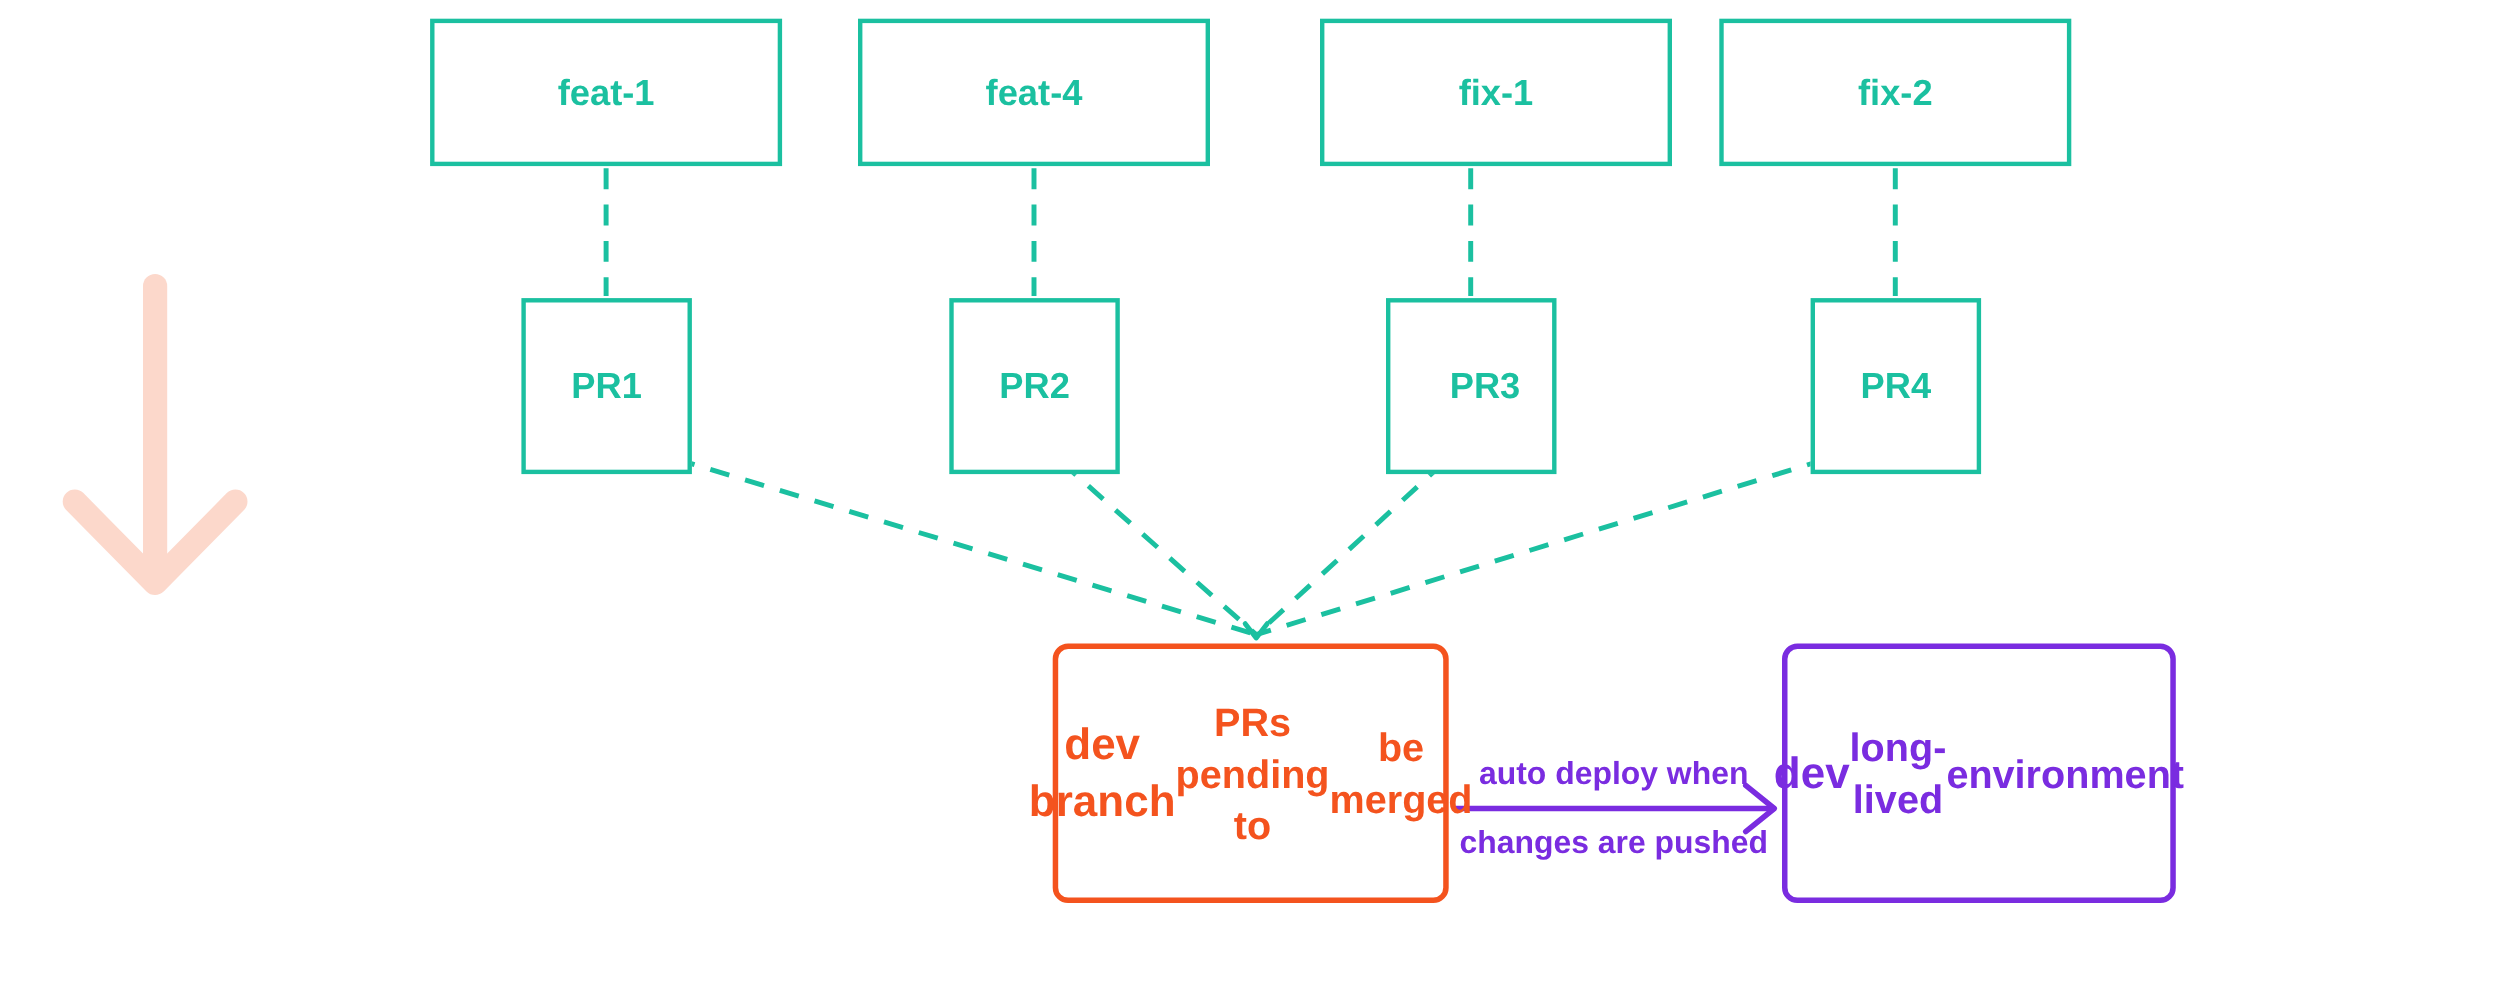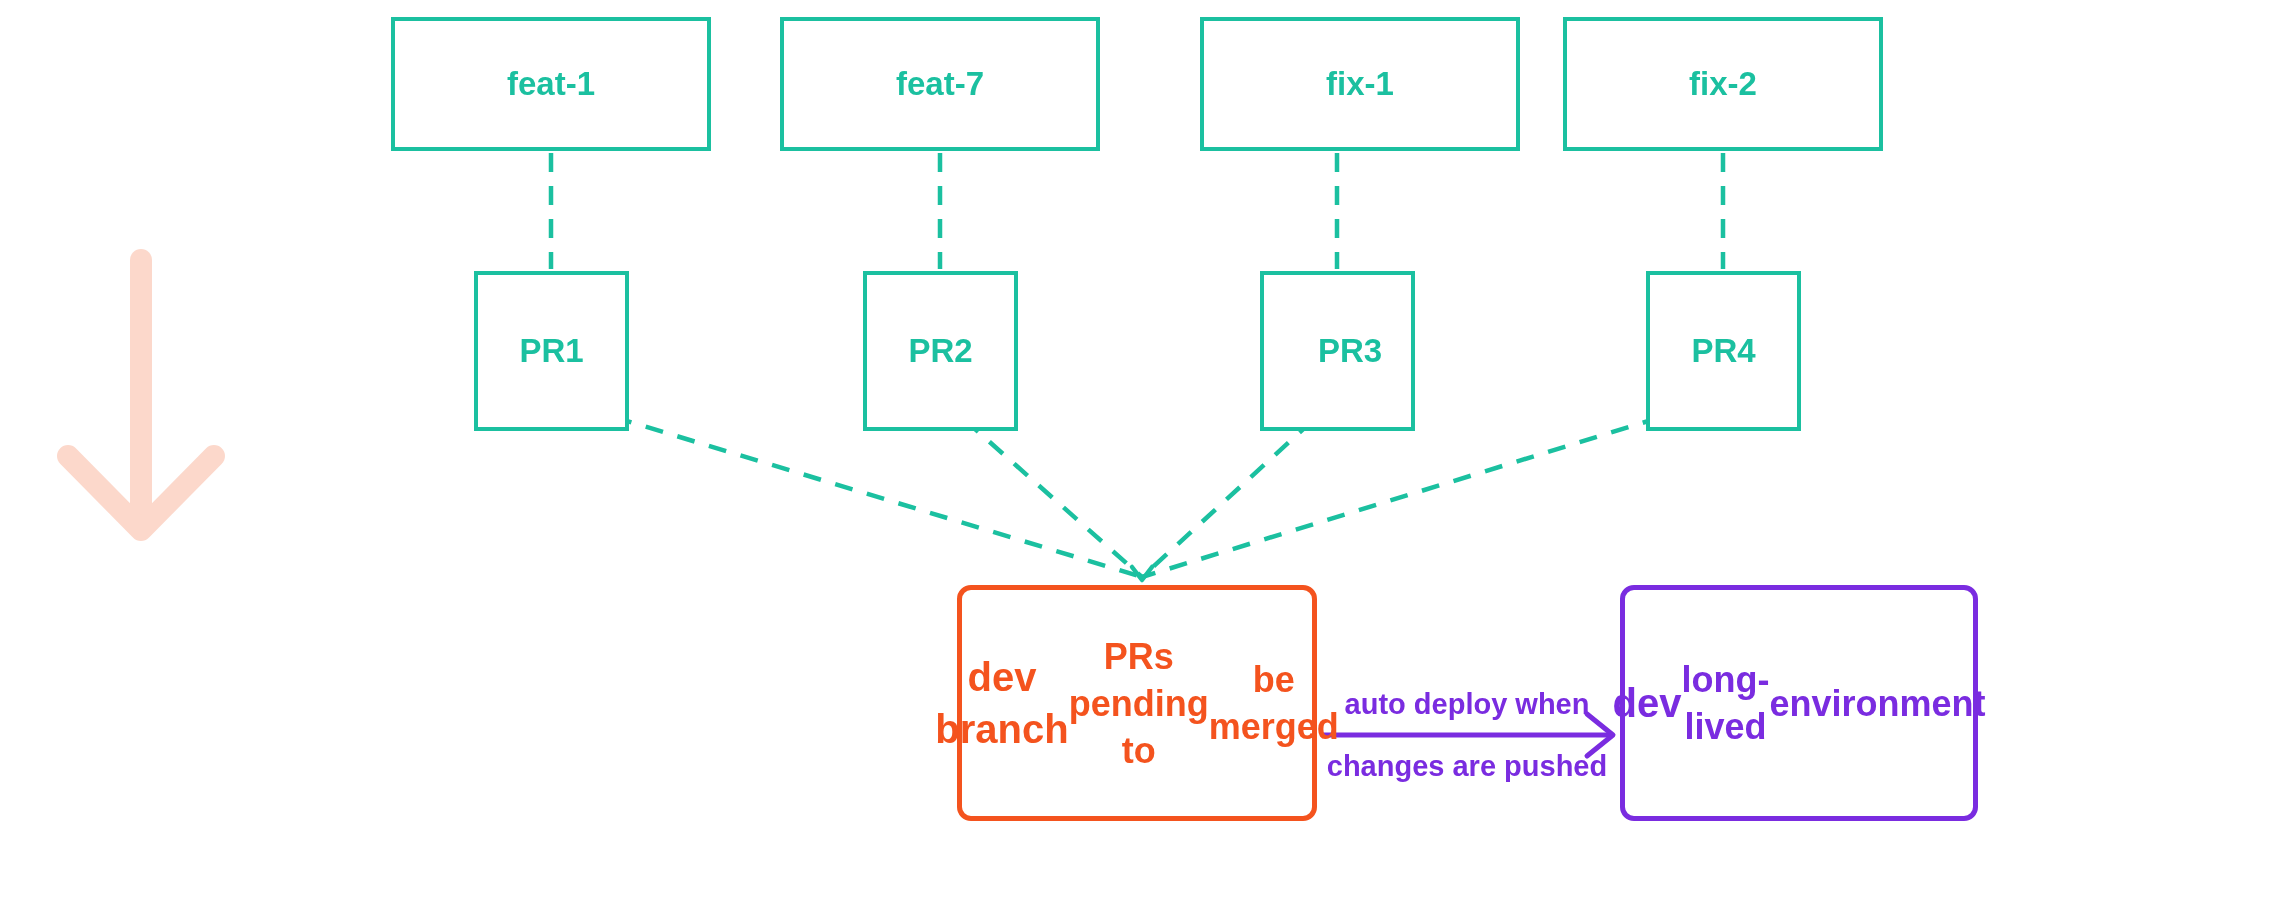--- a/index.html
+++ b/index.html
@@ -106,21 +106,21 @@
     <g class="stroke-purple" stroke-width="5">
       <line x1="1322" y1="735" x2="1611" y2="735"></line>
       <path d="M1587 714 L1613 735 L1587 756" stroke-linecap="round" stroke-linejoin="round"></path>
     </g>
   </svg>
 
   <div class="box box-teal branch-box b-feat1">
     <span class="branch-label">feat-1</span>
   </div>
   <div class="box box-teal branch-box b-feat2">
-    <span class="branch-label">feat-7</span>
+    <span class="branch-label">feat-4</span>
   </div>
   <div class="box box-teal branch-box b-fix1">
     <span class="branch-label">fix-1</span>
   </div>
   <div class="box box-teal branch-box b-fix2">
     <span class="branch-label">fix-2</span>
   </div>
 
   <div class="box box-teal pr-box b-pr1">
     <span class="pr-label">PR1</span>

